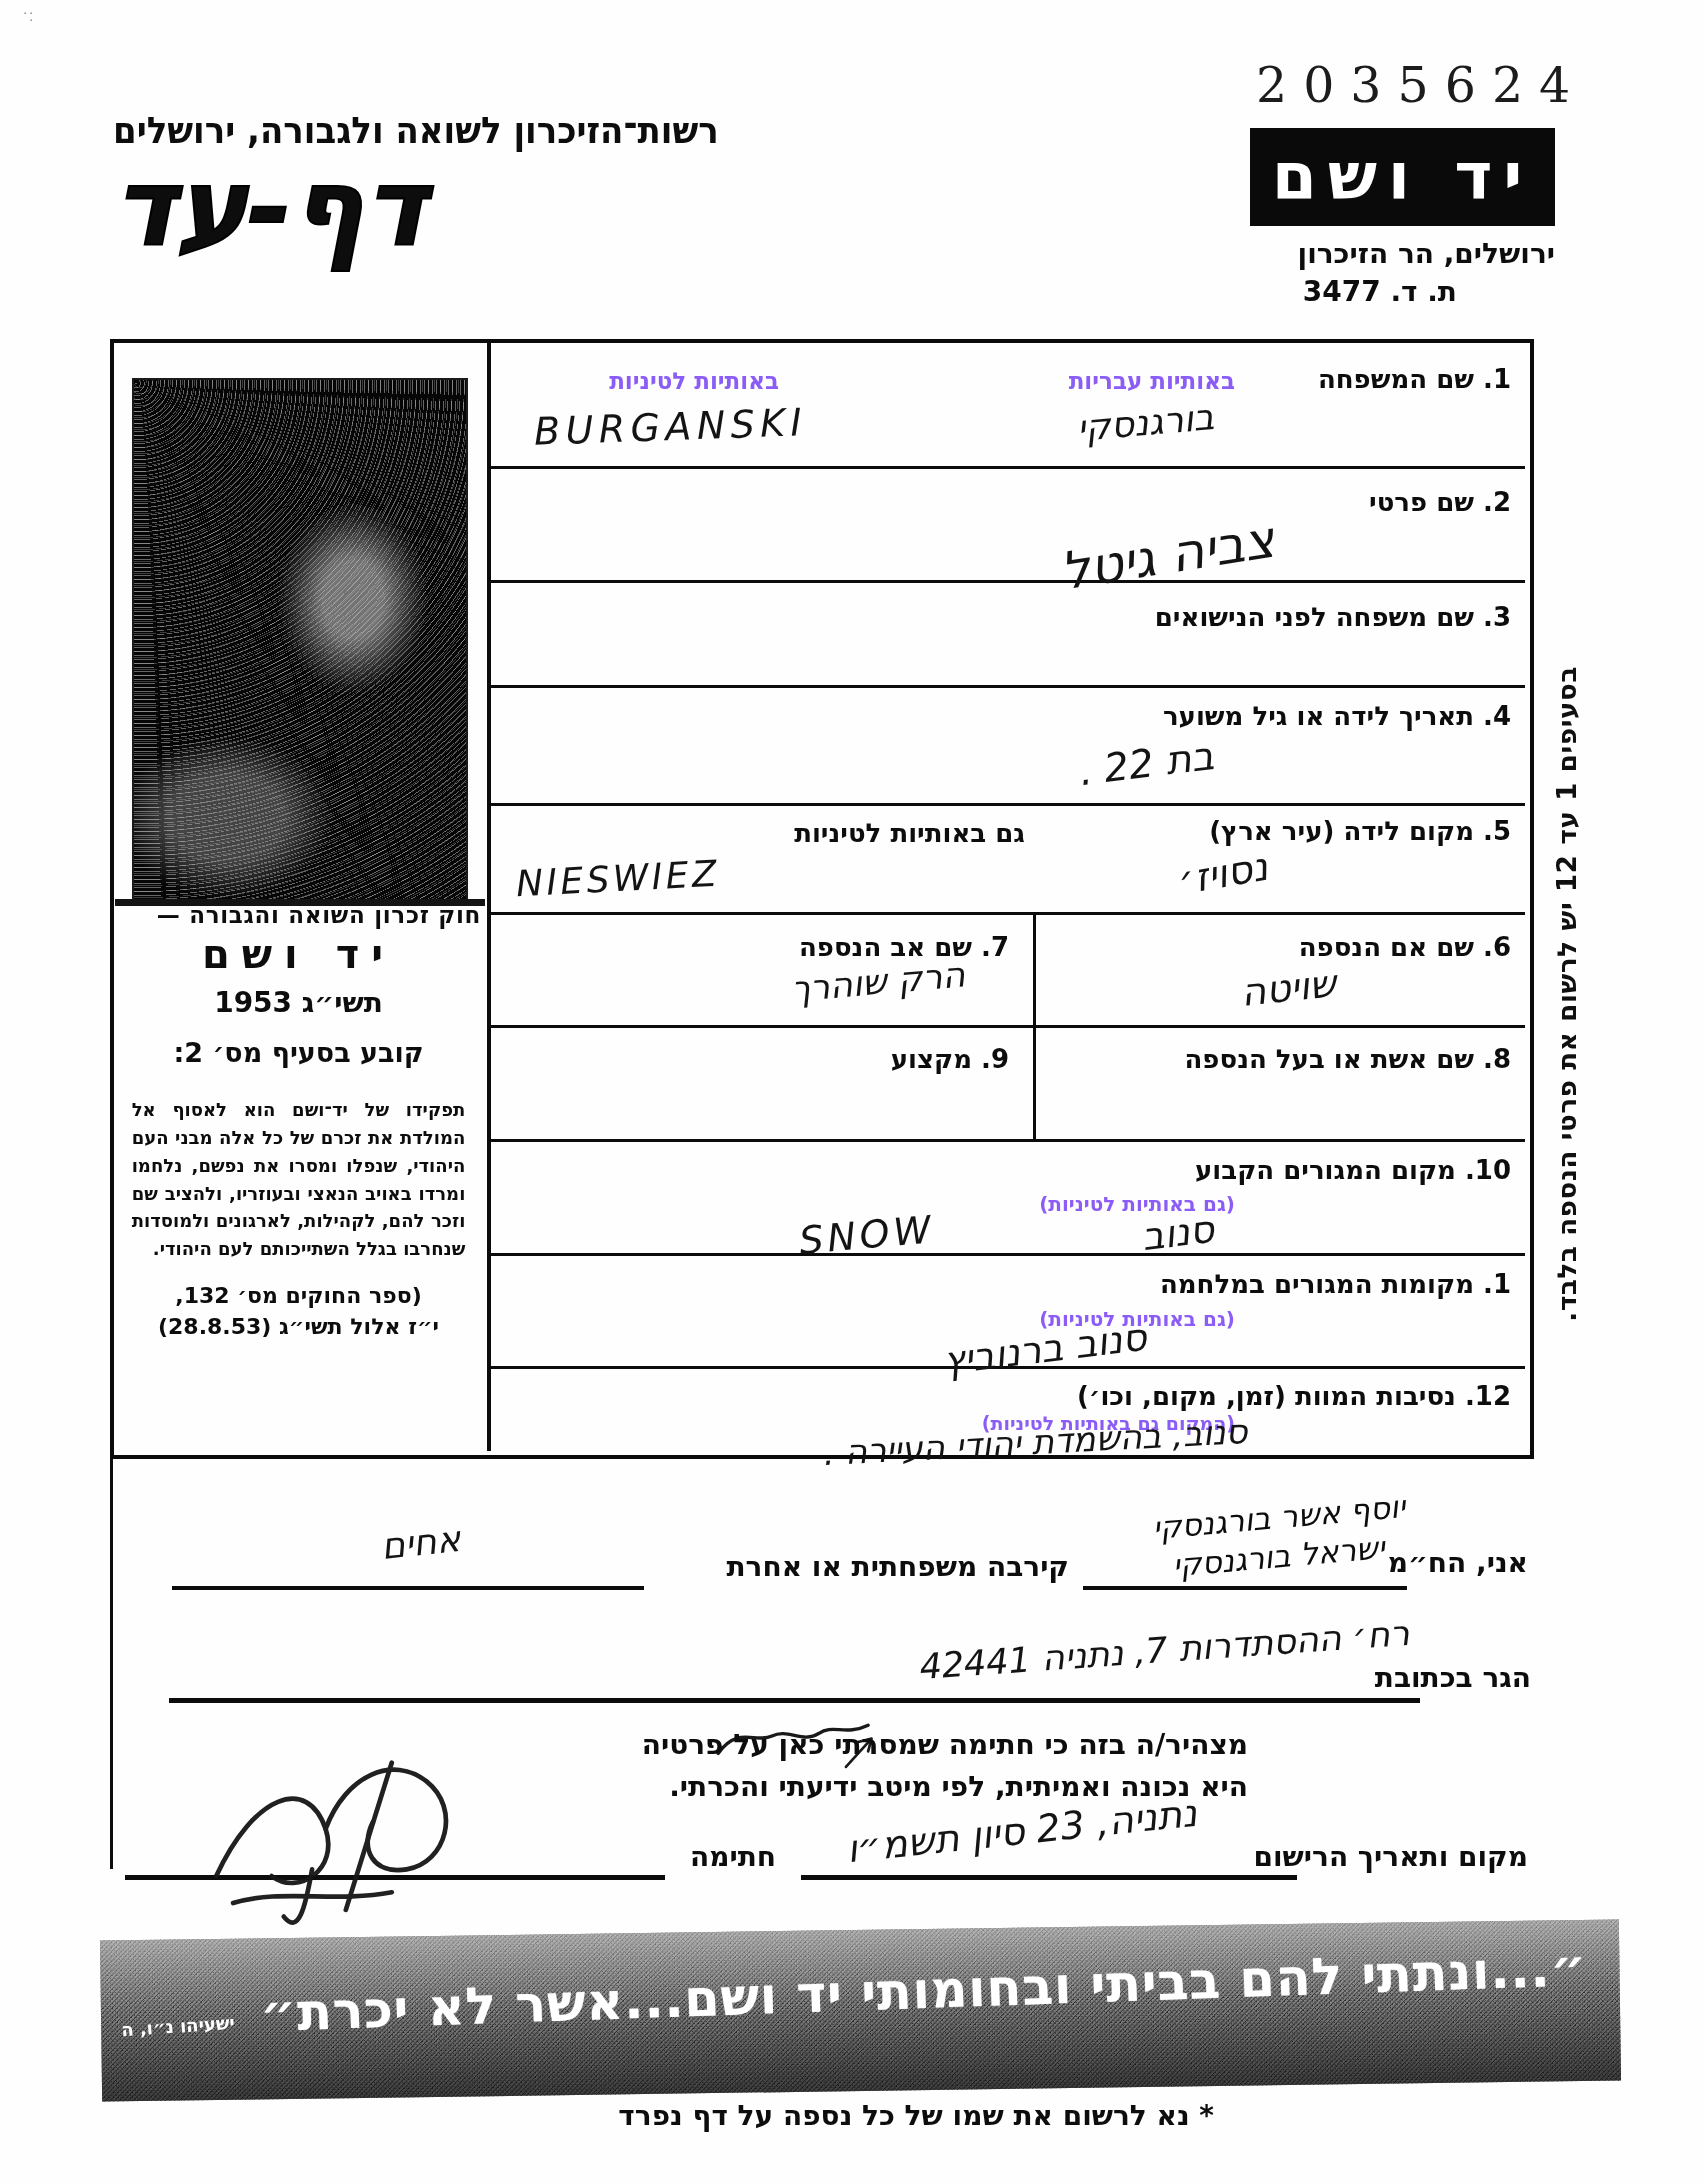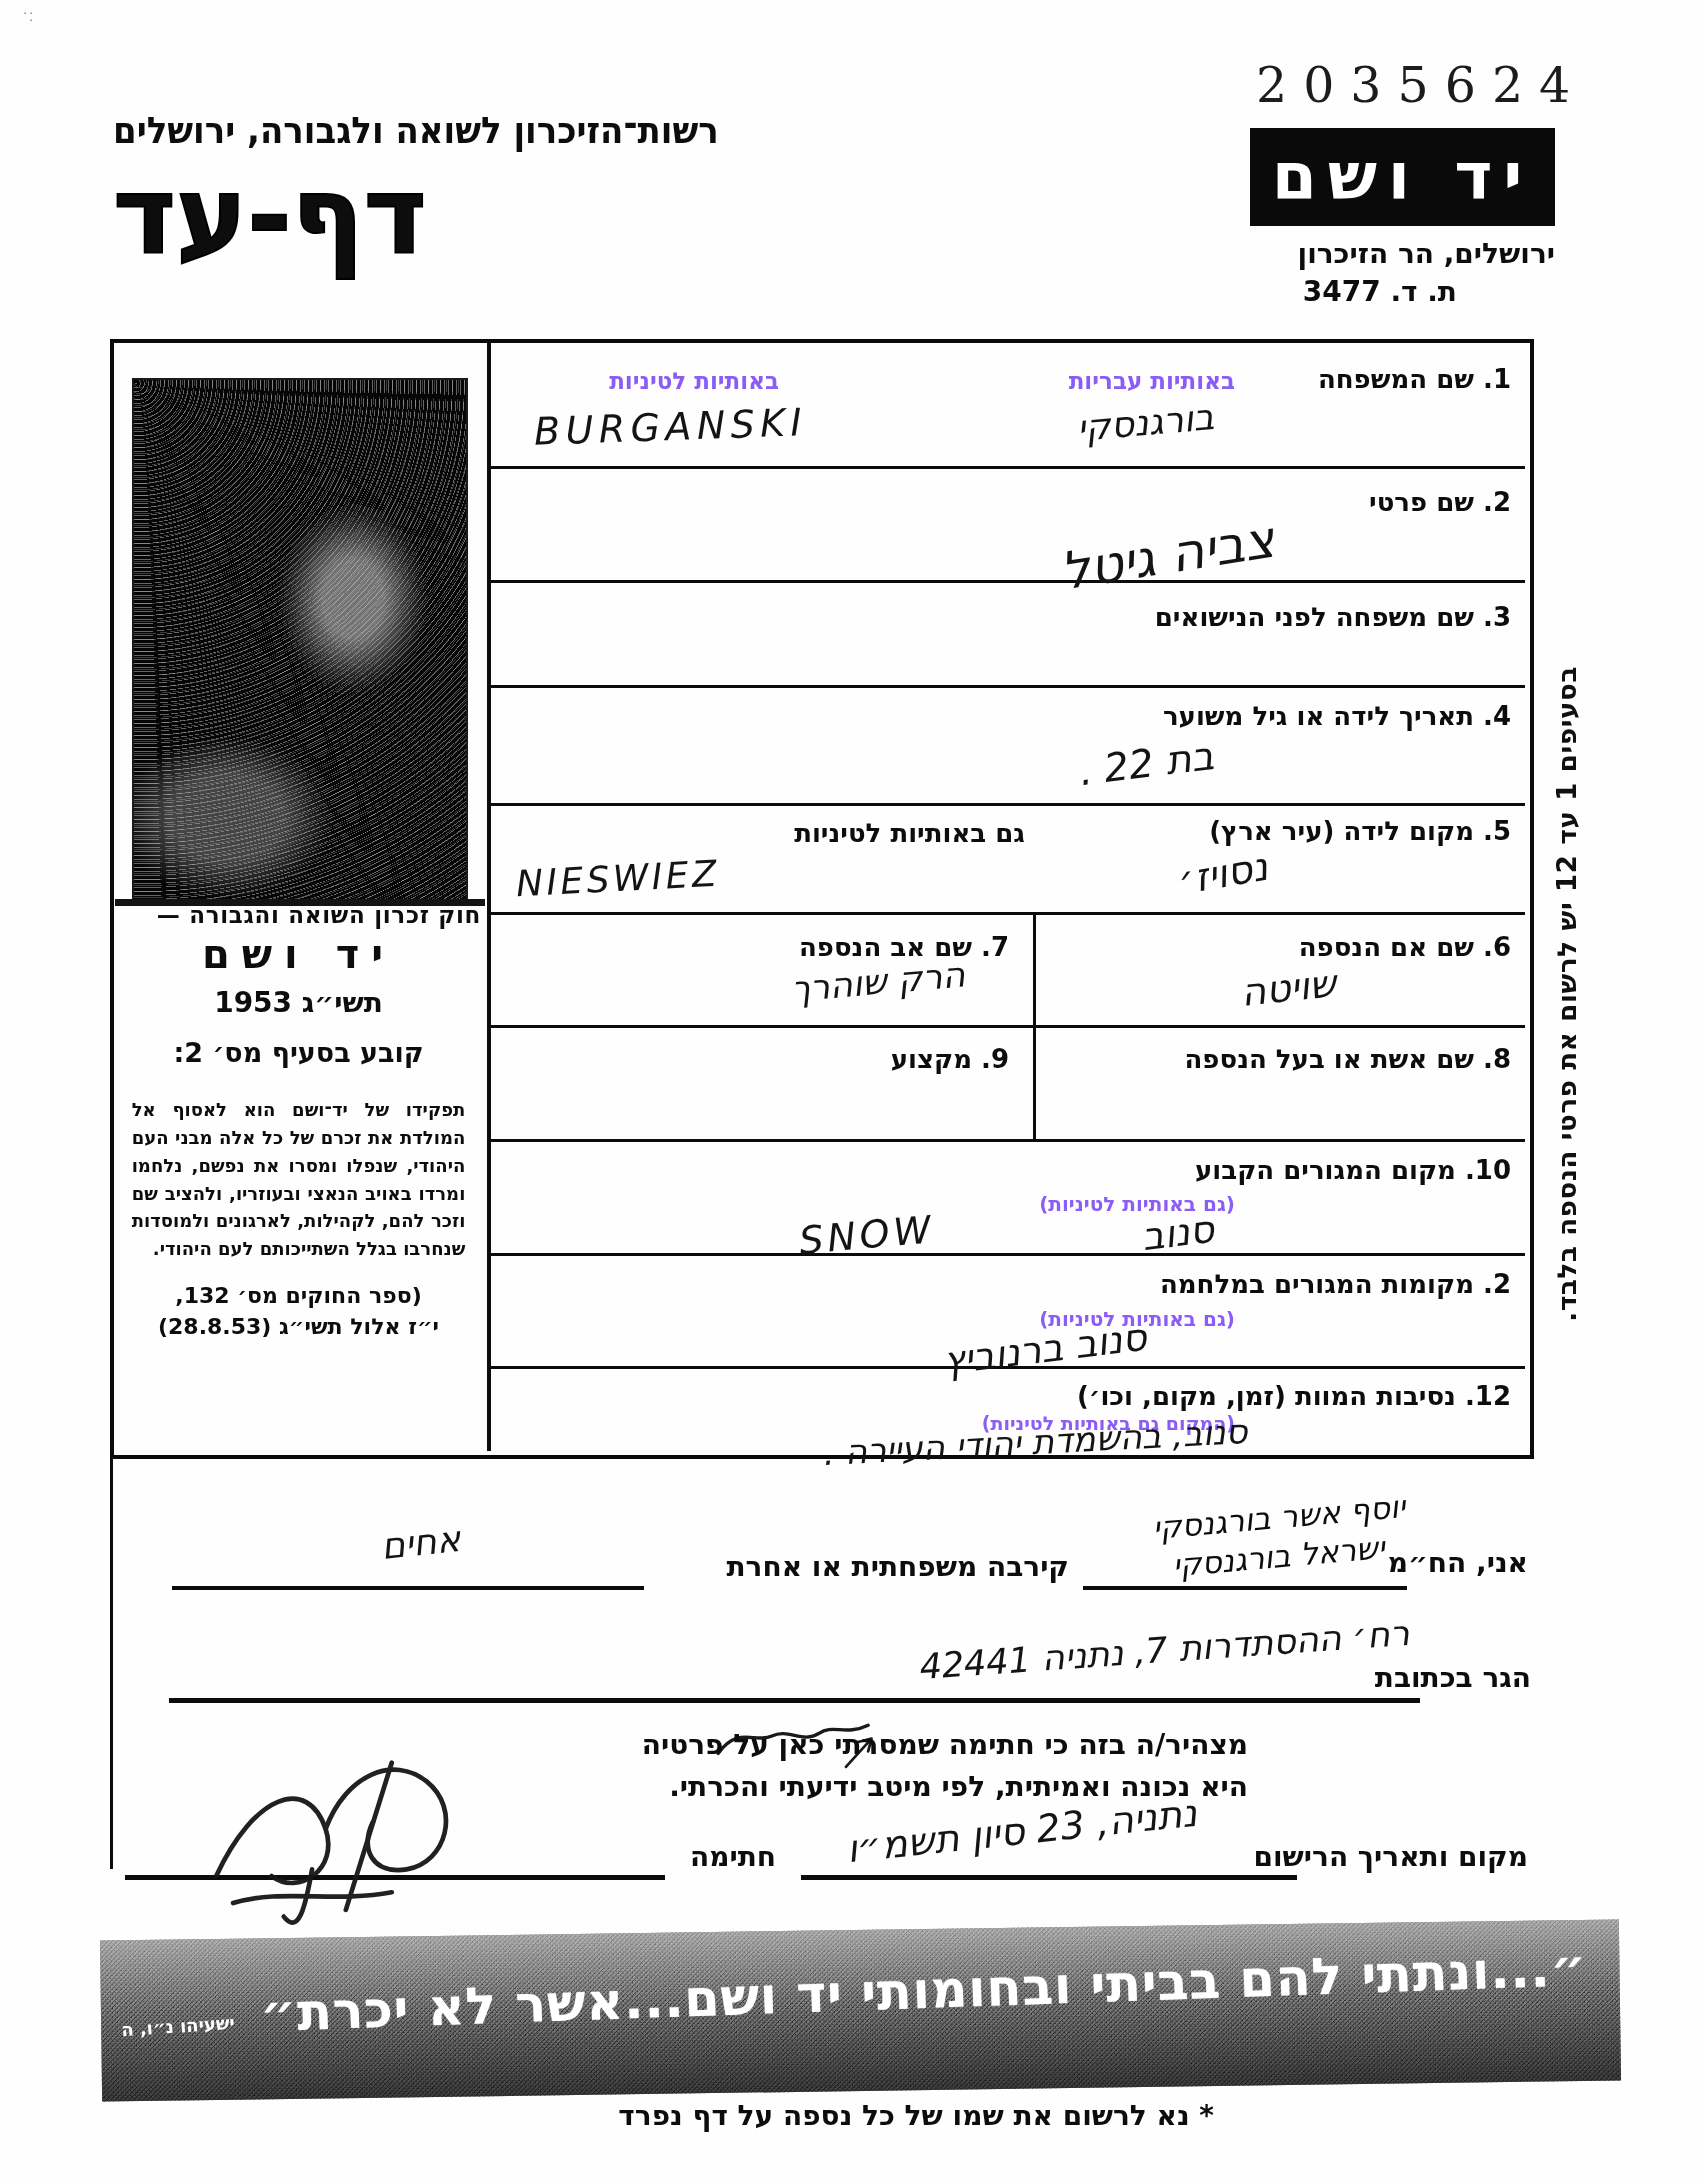--- a/index.html
+++ b/index.html
@@ -54,21 +54,21 @@
 <body>
 
 <div class="page">
 
   <div class="abs" style="left:15px;top:10.8px;width:20px;height:17.5px;color:#777;font-size:12px;letter-spacing:2px;line-height:6.7px;">··<br>·</div>
 
   <div class="abs nw" style="left:1256px;top:57px;font-family:'DejaVu Serif',serif;font-size:49px;letter-spacing:16px;color:#1c1c1c;direction:ltr;">2035624</div>
 
   <div class="abs" style="left:113px;top:108px;width:681px;text-align:left;">
     <div class="b nw" style="font-size:34px;transform:scaleY(1.08);transform-origin:left top;">רשות־הזיכרון לשואה ולגבורה, ירושלים</div>
-    <div class="b nw" style="font-size:107px;line-height:1.05;margin-top:12px;-webkit-text-stroke:2px #000;">דף-עד</div>
+    <div class="b nw" style="font-size:107px;line-height:1.05;margin-top:4px;font-style:italic;-webkit-text-stroke:2px #000;">דף-עד</div>
   </div>
 
   <div class="abs" style="left:1250px;top:128px;width:305px;height:98px;background:#0a0a0a;color:#fff;text-align:center;">
     <span style="font-size:65px;font-weight:bold;letter-spacing:10.8px;line-height:98px;">יד ושם</span>
   </div>
   <div class="abs" style="left:1150px;top:237px;width:405px;text-align:right;">
     <div class="b nw" style="font-size:28px;">ירושלים, הר הזיכרון</div>
     <div class="b nw" style="font-size:28px;margin-top:5.4px;margin-left:0;padding-left:0;margin-right:4px;transform:translateX(-94px);">ת. ד. 3477</div>
   </div>
 
@@ -125,21 +125,21 @@
   <div class="hw" style="right:741px;top:962px;font-size:35px;transform:rotate(-5deg);">הרק שוהרך</div>
 
   <div class="lbl" style="right:195px;top:1044px;">8.  שם אשת או בעל הנספה</div>
   <div class="lbl" style="right:697px;top:1044px;">9.  מקצוע</div>
 
   <div class="lbl" style="right:195px;top:1155px;">10.  מקום המגורים הקבוע</div>
   <div class="sub" style="right:471px;top:1192px;font-size:20px;">(גם באותיות לטיניות)</div>
   <div class="hw" style="right:492px;top:1211px;font-size:38px;transform:rotate(-7deg);">סנוב</div>
   <div class="hw hw-lat" style="left:799px;top:1213px;font-size:38px;letter-spacing:4px;transform:rotate(-5deg);">SNOW</div>
 
-  <div class="lbl" style="right:195px;top:1269px;">2.  מקומות המגורים במלחמה</div>
+  <div class="lbl" style="right:195px;top:1269px;">1.  מקומות המגורים במלחמה</div>
   <div class="sub" style="right:471px;top:1307px;font-size:20px;">(גם באותיות לטיניות)</div>
   <div class="hw" style="right:559px;top:1327px;font-size:38px;transform:rotate(-7deg);">סנוב ברנוביץ</div>
 
   <div class="lbl" style="right:195px;top:1381px;">12.  נסיבות המוות (זמן, מקום, וכו׳)</div>
   <div class="sub" style="right:471px;top:1412px;font-size:19px;">(המקום גם באותיות לטיניות)</div>
   <div class="hw" style="right:458px;top:1422px;font-size:34px;transform:rotate(-3deg);">סנוב,  בהשמדת  יהודי העיירה .</div>
 
   <div class="vline" style="left:110px;top:1456px;height:413px;width:3.4px;"></div>
 
   <div class="lbl" style="right:178px;top:1546px;font-size:28px;">אני, הח״מ</div>

